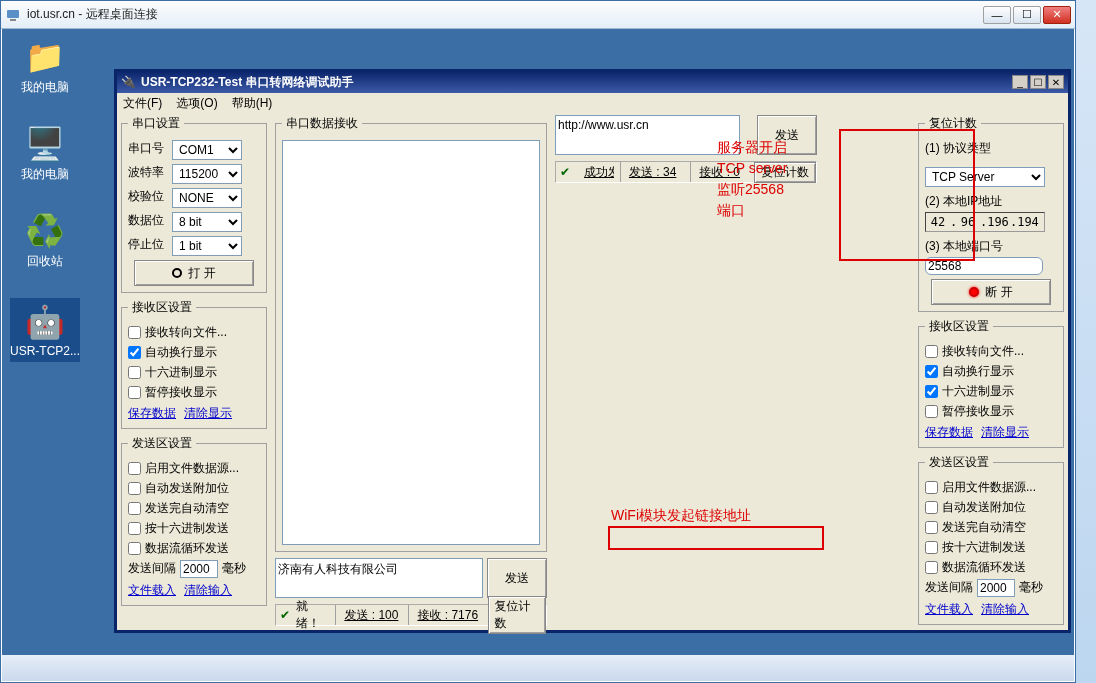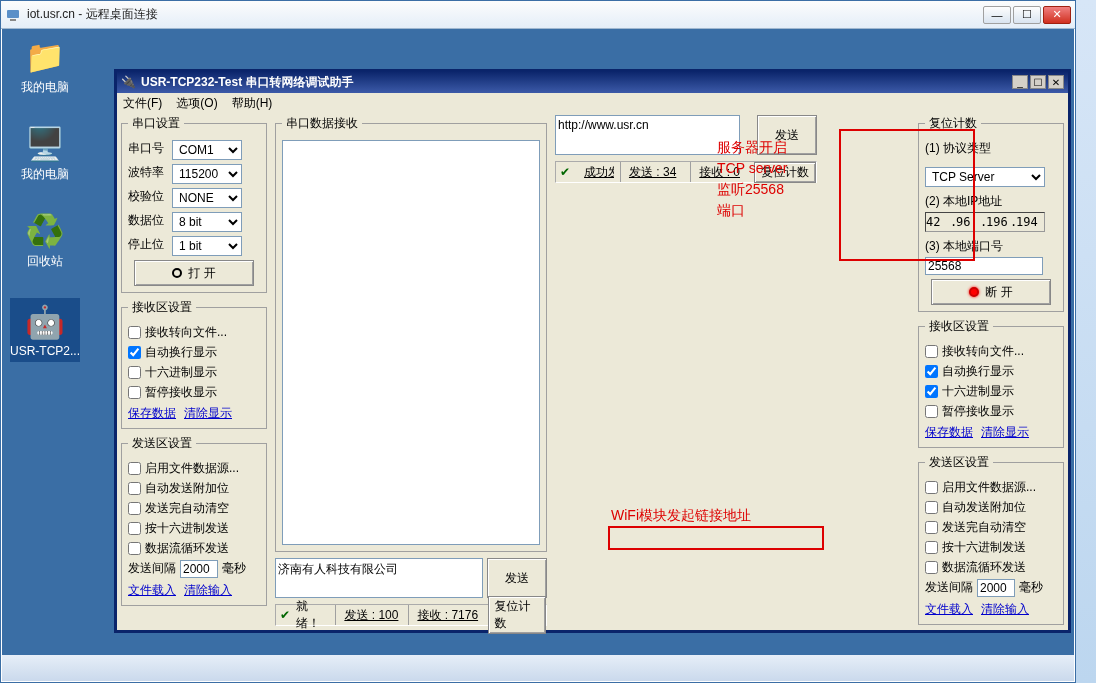--- a/index.html
+++ b/index.html
@@ -60,21 +60,21 @@
 .textarea { background:#fff; border:1px solid #7f9db9; width:100%; font-size:12px; padding:2px; }
 
 .status { height:22px; border:1px inset #fff; background:#ece9d8; display:flex; align-items:center; font-size:12px; padding-left:4px; gap:6px; }
 .status .seg { border-left:1px solid #a0a0a0; padding: 0 8px; height:100%; display:flex; align-items:center; overflow:hidden; white-space:nowrap;text-decoration:underline; }
 .status .btn-reset { border:1px solid #888; background:#ece9d8; padding:1px 6px; cursor:pointer; box-shadow: inset 1px 1px #fff, inset -1px -1px #a0a0a0;}
 
 .redbox { position:absolute; border:2px solid #d00; pointer-events:none; }
 .red-annot { position:absolute; color:#d00; font-size:14px; line-height:1.5; pointer-events:none; }
 
 .ip-box { display:flex; align-items:center; background:#ece9d8; border:1px inset #999; height:20px; font-size:12px; }
-.ip-box span { width:24px; text-align:left; font-family:monospace;}
+.ip-box span { width:24px; text-align:center; font-family:monospace;}
 .ip-box .dot { width:6px; text-align:center; }
 
 .taskbar { position:absolute; left:1px; right:1px; bottom:1px; height:26px; background:linear-gradient(to bottom,#e6eef8,#cad9ec); }
 
 .dot-icon { width:10px; height:10px; border-radius:50%; border:2px solid #000; display:inline-block; }
 .dot-icon.rec { border-color:#c00; background:#f00; box-shadow:0 0 3px #f00; }
 </style>
 </head>
 <body>
 
@@ -261,21 +261,21 @@
             <div class="ip-box" style="width:120px;margin-bottom:6px">
               <span>42</span>
                 <span class="dot">.</span>
                 <span>96</span>
                 <span class="dot">.</span>
                 <span>196</span>
                 <span class="dot">.</span>
                 <span>194</span>
             </div>
             <div style="font-size:12px;margin-bottom:2px">(3) 本地端口号</div>
-            <input type="text" style="width: 118px;" value="25568">
+            <input type="text" style="width: 118px; border-radius: 6px;" value="25568">
             <div class="btn wide">
                 <span class="dot-icon rec"></span>
                 <span>断 开</span>
               </div>
           </fieldset>
 
           <fieldset>
             <legend>接收区设置</legend>
             <div class="chk">
                 <input type="checkbox" style="">

